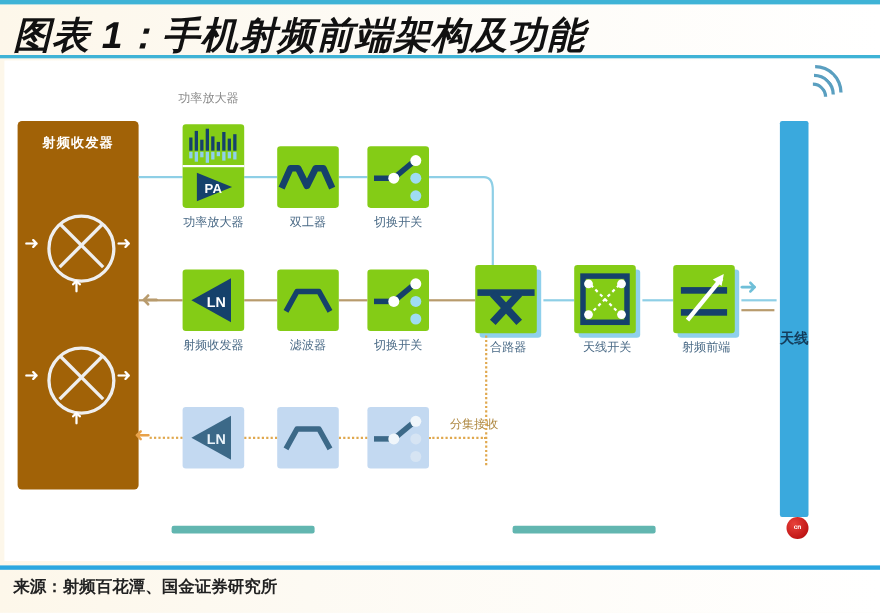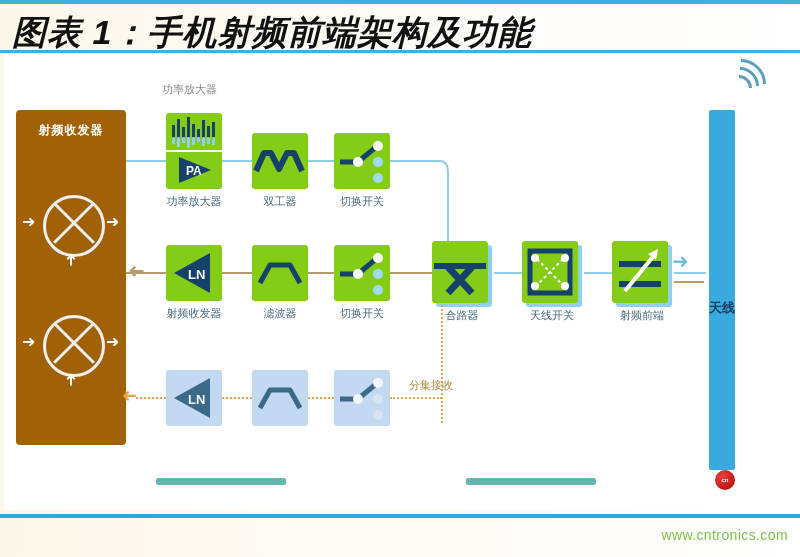--- a/index.html
+++ b/index.html
@@ -306,15 +306,15 @@
     <div class="wave" style="left:717px;top:12px;width:32px;height:32px;"></div>
     <div class="wave" style="left:712px;top:4px;width:44px;height:44px;"></div>
 
     <div class="bn-line" style="left:152px;top:423px;width:130px;"></div>
     <div class="bn-line" style="left:462px;top:423px;width:130px;"></div>
     <div class="logo" style="left:711px;top:415px;">cn</div>
 
   </div>
 
   <div class="ftr-rule"></div>
-  <div class="site">www.cntronics.com</div>
+  <div class="source">来源：射频百花潭、国金证券研究所</div>
 
 </div>
 
 </body></html>

